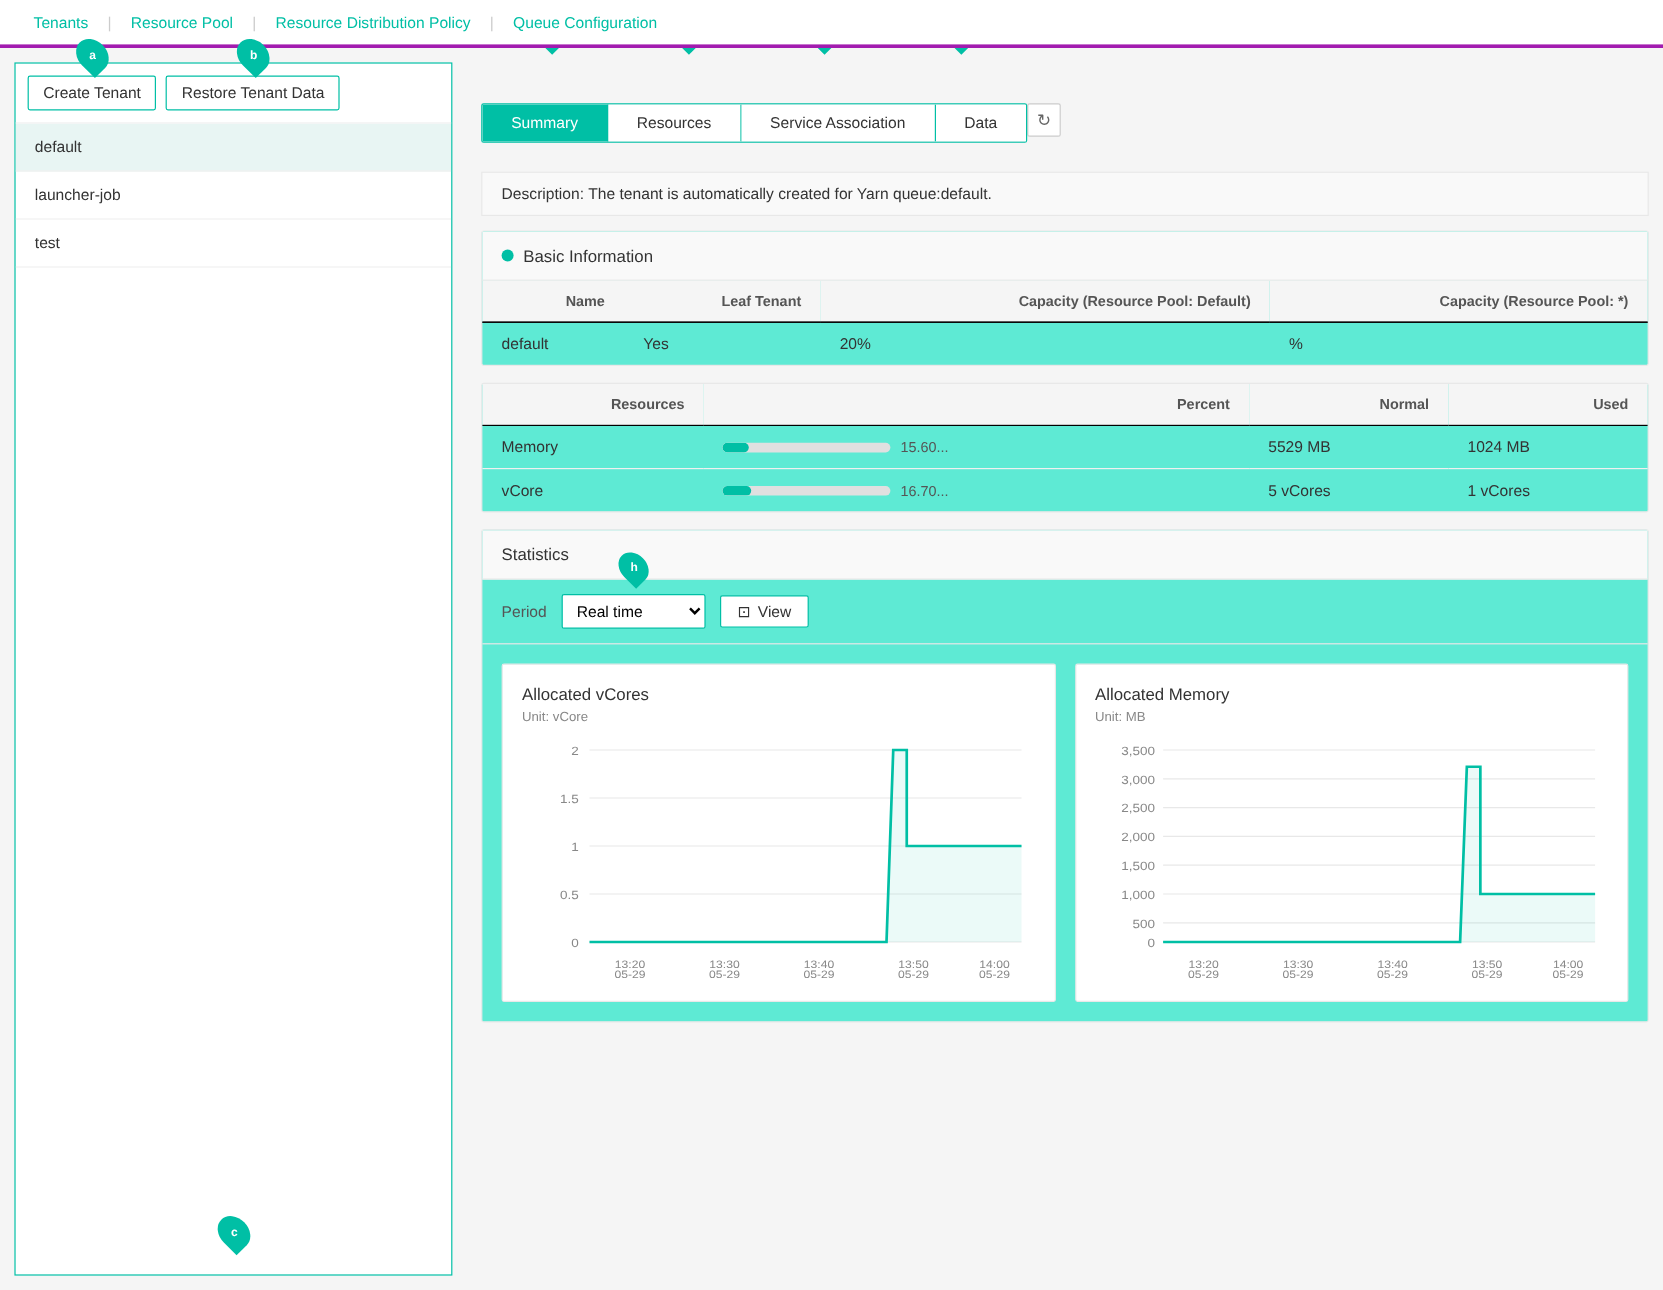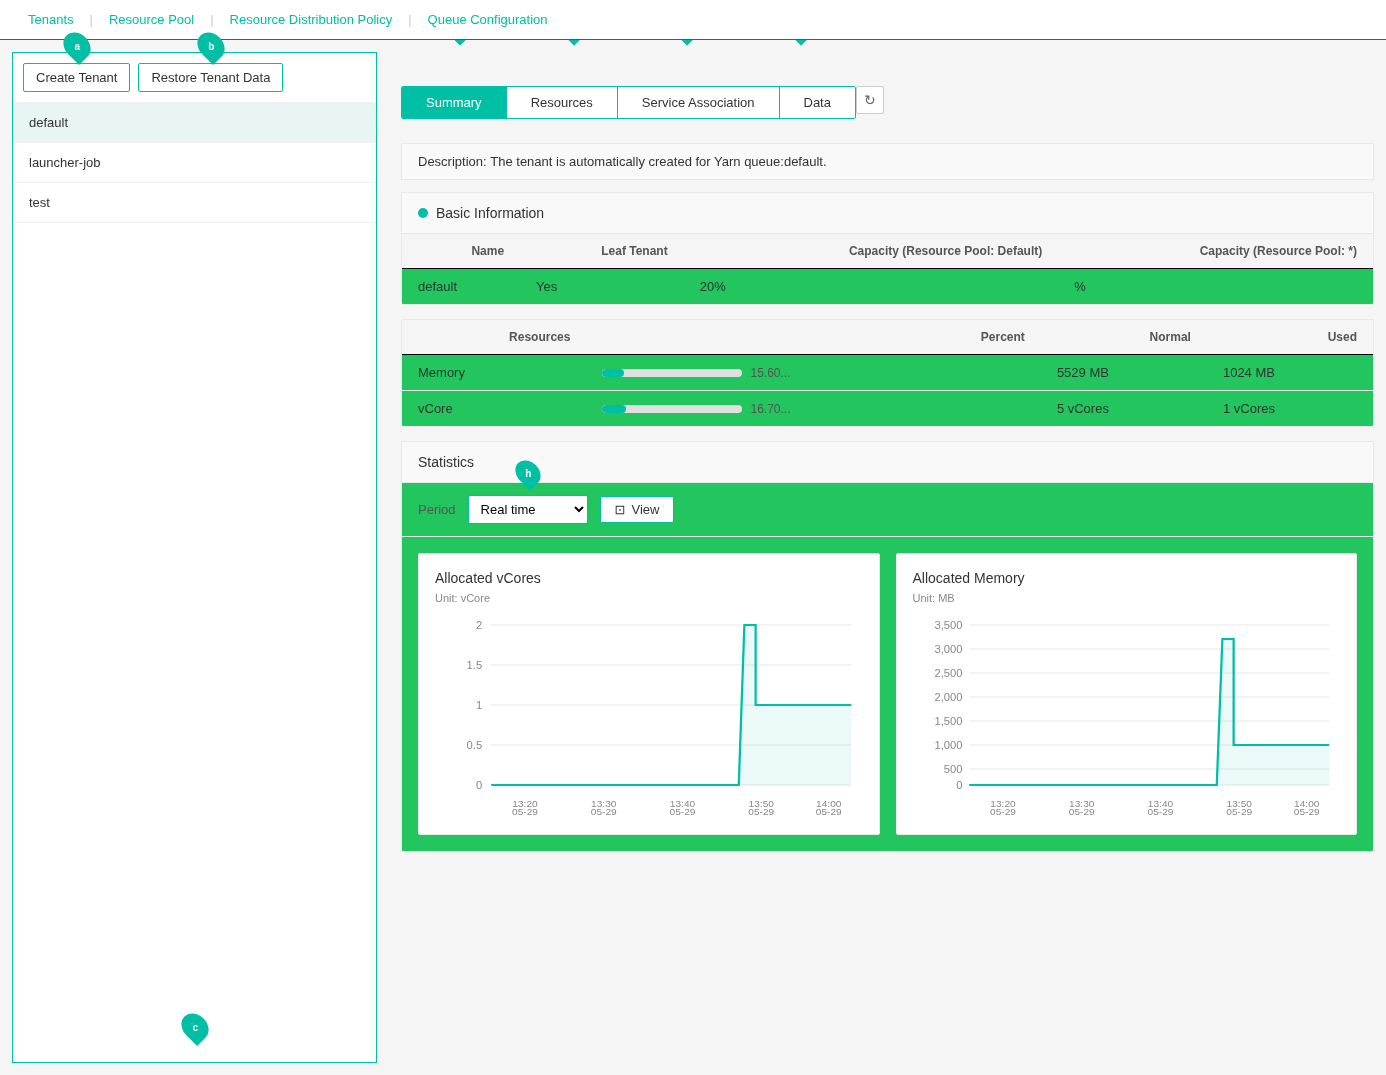--- a/index.html
+++ b/index.html
@@ -3,21 +3,21 @@
   <meta charset="utf-8">
   <style>
     * { box-sizing: border-box; margin: 0; padding: 0; }
     body { font-family: Arial, sans-serif; font-size: 13px; background: #f5f5f5; color: #333; }
 
     
     .top-nav {
       display: flex;
       align-items: center;
       background: #fff;
-      border-bottom: 1px solid #a21caf;
+      border-bottom: 3px solid #a21caf;
       padding: 0 16px;
       height: 40px;
     }
     .nav-item {
       color: #00bfa5;
       font-size: 13px;
       cursor: pointer;
       padding: 0 12px;
       height: 100%;
       display: flex;
@@ -123,21 +123,21 @@
       border: 1px solid #e8e8e8;
       padding: 10px 16px;
       font-size: 13px;
       color: #555;
       margin-bottom: 12px;
     }
     .description-bar span { font-weight: 500; color: #333; }
 
     
     .section-card {
-      background: #22c55e;
+      background: #5eead4;
       border: 1px solid #e8e8e8;
       margin-bottom: 14px;
       border-radius: 2px;
     }
     .section-header {
       padding: 12px 16px;
       background: #f9f9f9;
       border-bottom: 1px solid #e8e8e8;
       font-size: 14px;
       font-weight: 500;

